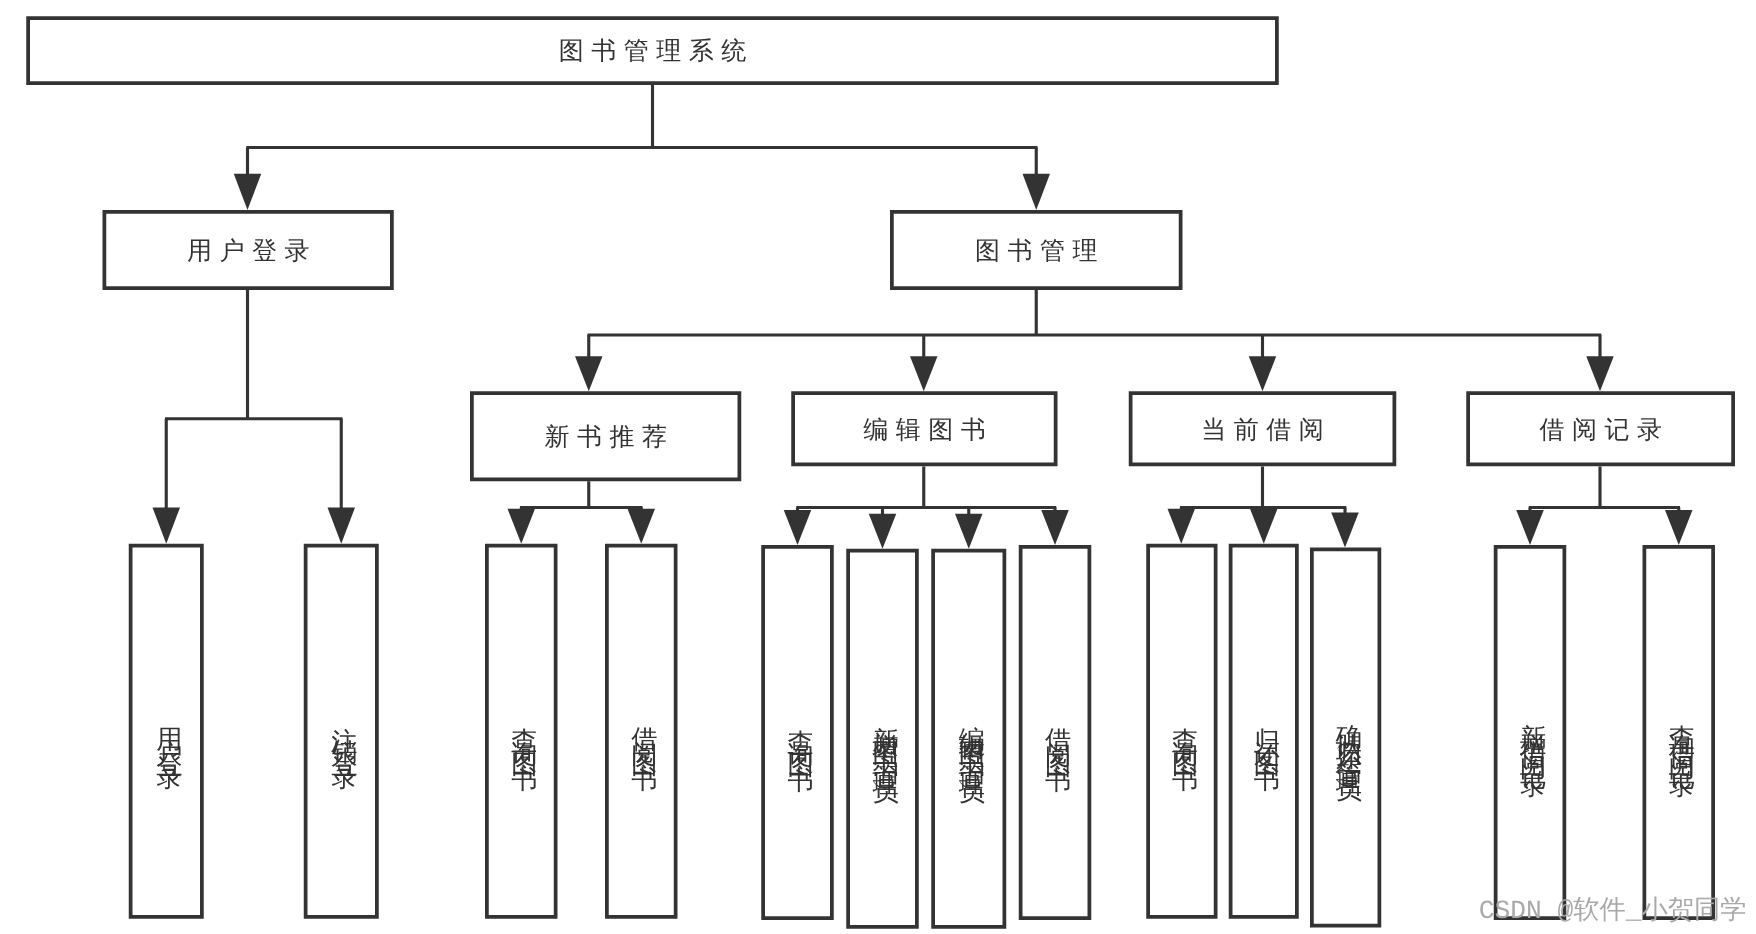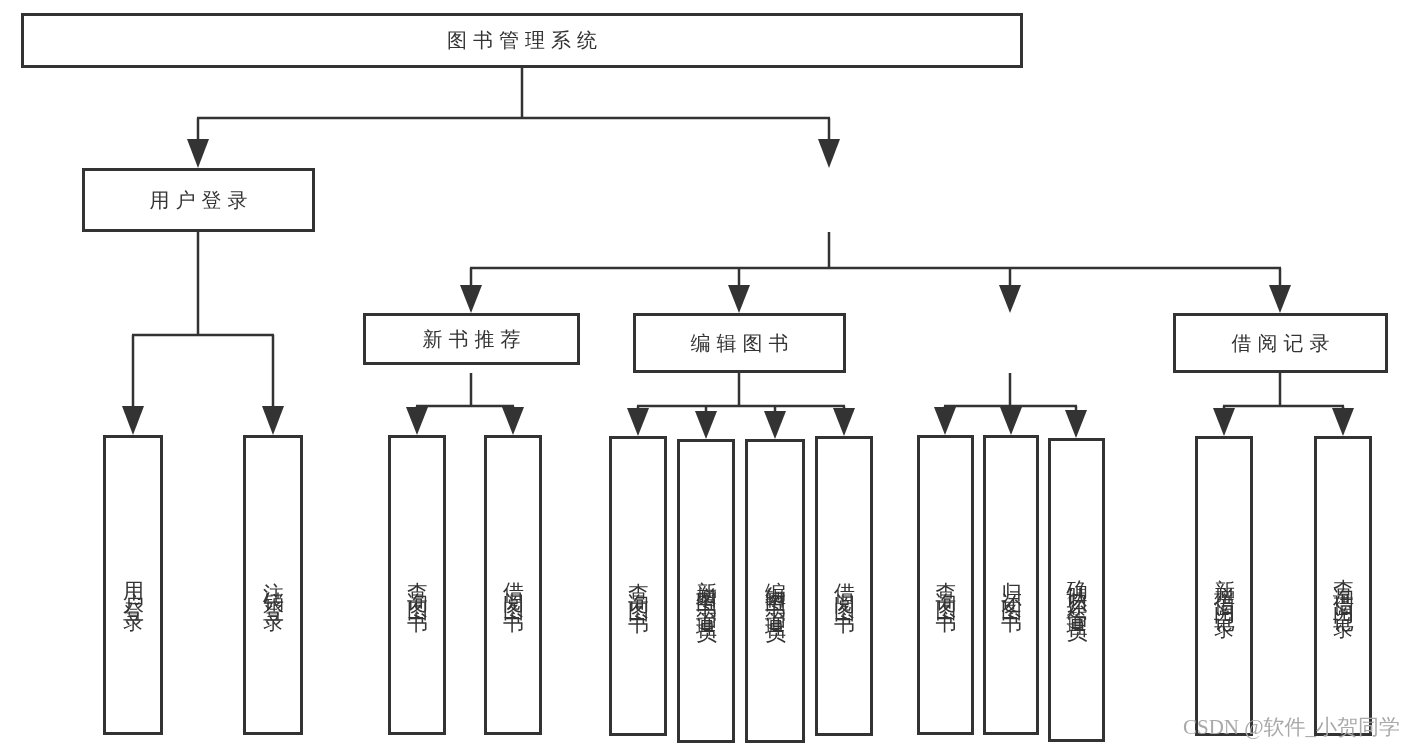--- a/index.html
+++ b/index.html
@@ -8,21 +8,21 @@
     --text-color:#333333;
     --watermark-color:#a9a9a9;
     --bg-color:#ffffff;
   }
   html,body{margin:0;padding:0;background:var(--bg-color);}
   .canvas{
     position:relative;
     width:1405px;height:747px;
     background:var(--bg-color);
     overflow:hidden;
-    font-family:Liberation Serif, serif;
+    font-family:Liberation Mono, monospace;
   }
   .wires{position:absolute;left:0;top:0;pointer-events:none;}
   .wires line{stroke:var(--line-color);stroke-width:2.5;}
   .wires path{fill:var(--line-color);stroke:none;}
   .node{
     position:absolute;
     box-sizing:border-box;
     border:3px solid var(--border-color);
     background:#fff;
     display:flex;align-items:center;justify-content:center;
@@ -132,23 +132,25 @@
       <line x1="1224" y1="406" x2="1224" y2="412"></line>
       <line x1="1343" y1="406" x2="1343" y2="412"></line>
       <path d="M1213 408 L1235 408 L1224 436 Z"></path>
       <path d="M1332 408 L1354 408 L1343 436 Z"></path>
     </g>
   </svg>
 
   <div class="node" style="left:21px;top:13px;width:1002px;height:55px">图书管理系统</div>
 
   <div class="node" style="left:82px;top:168px;width:233px;height:64px">用户登录</div>
+  <div class="node" style="left:712px;top:168px;width:234px;height:64px">图书管理</div>
 
-  <div class="node" style="left:363px;top:313px;width:217px;height:52px">新书推荐</div>
+  <div class="node" style="left:376px;top:313px;width:217px;height:72px">新书推荐</div>
   <div class="node" style="left:633px;top:313px;width:213px;height:60px">编辑图书</div>
+  <div class="node" style="left:903px;top:313px;width:214px;height:60px">当前借阅</div>
   <div class="node" style="left:1173px;top:313px;width:215px;height:60px">借阅记录</div>
 
   <div class="vnode" style="left:103px;top:435px;width:60px;height:300px">
     <span class="vt" style="letter-spacing: 10px;">用户登录</span>
   </div>
   <div class="vnode" style="left:243px;top:435px;width:60px;height:300px">
     <span class="vt" style="letter-spacing: 10px;">注销登录</span>
   </div>
 
   <div class="vnode" style="left:388px;top:435px;width:58px;height:300px">

